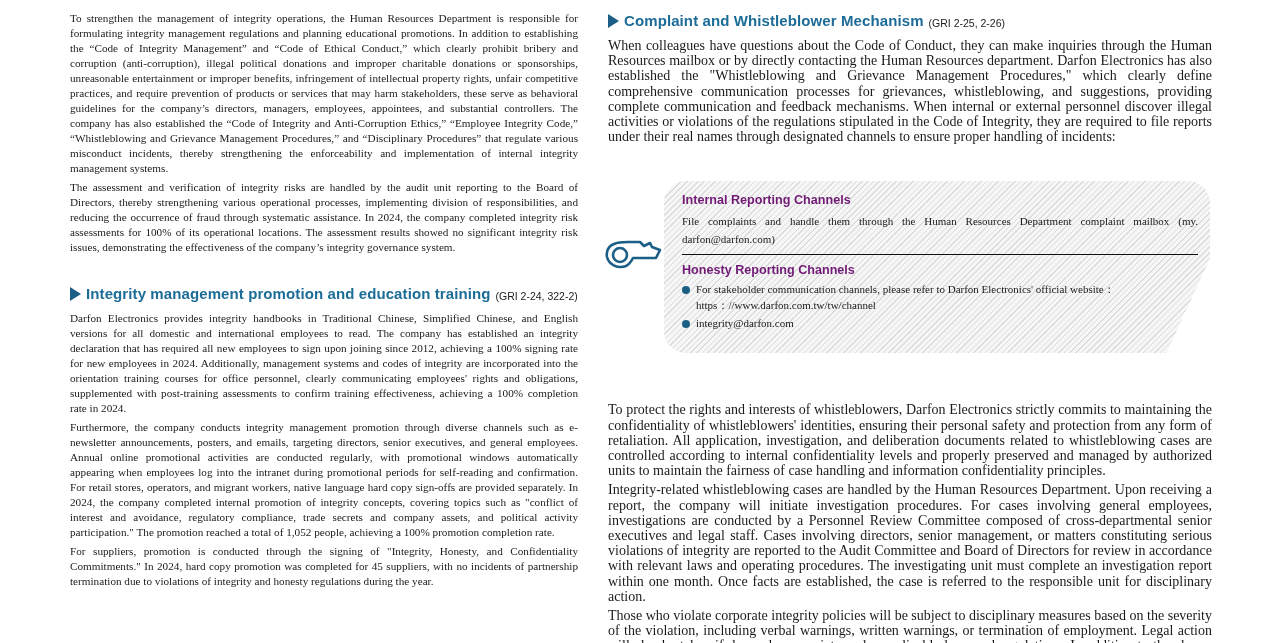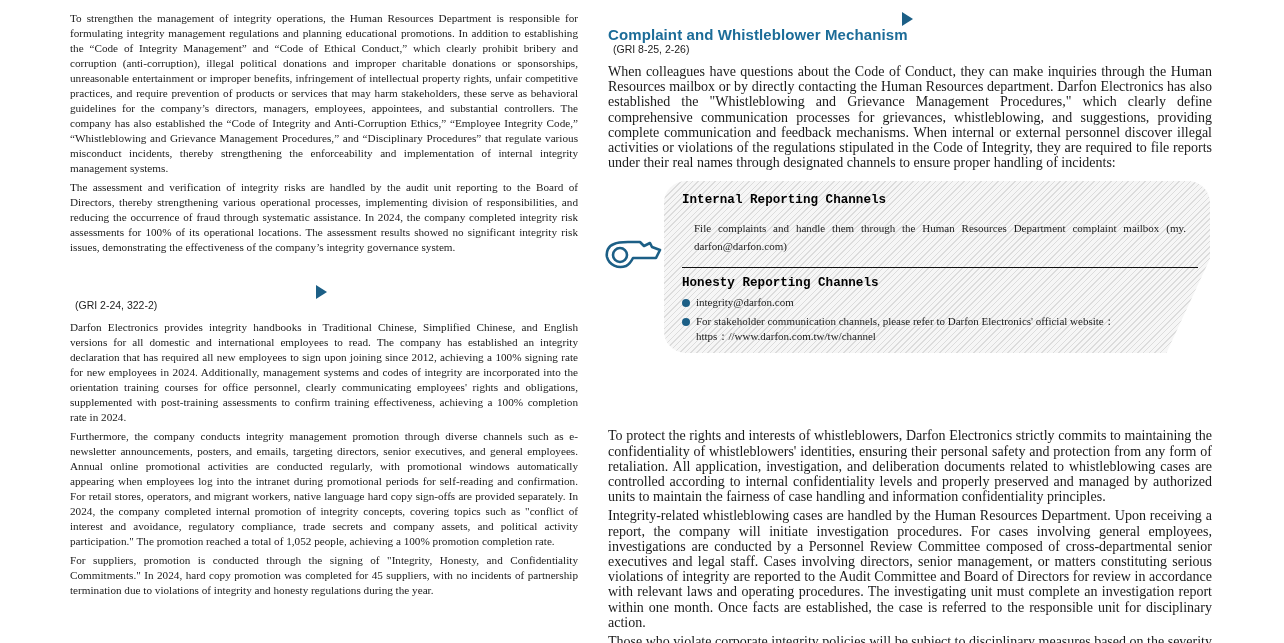--- a/index.html
+++ b/index.html
@@ -3,65 +3,66 @@
 <meta charset="utf-8">
 <style>
   html, body { margin: 0; padding: 0; background: #ffffff; }
   body { width: 1284px; height: 643px; position: relative; overflow: hidden;
          font-family: "Liberation Serif", "DejaVu Serif", serif; color: #1a1a1a; }
   .col { position: absolute; top: 0; }
   .left { left: 70px; width: 508px; }
   .right { left: 608px; width: 604px; }
   p.body { margin: 0 0 4px 0; font-size: 11.2px; line-height: 15px; text-align: justify; hyphens: none; }
   .right p.body { font-size: 14px; line-height: 15.2px; }
-  .heading { display: flex; align-items: flex-start; white-space: nowrap; flex-direction: column; }
+  .heading { display: flex; align-items: flex-end; white-space: nowrap; }
   .heading .tri { width: 0; height: 0; border-top: 7px solid transparent; border-bottom: 7px solid transparent;
                   border-left: 11px solid #1c5f86; margin-right: 5px; align-self: center; }
   .heading .htitle { font-family: "Liberation Sans", "DejaVu Sans", sans-serif; font-weight: bold;
                      color: #1c6c98; font-size: 15px; letter-spacing: 0.1px; }
   .heading .gri { font-family: "Liberation Sans", "DejaVu Sans", sans-serif; color: #222; font-size: 10.5px; margin-left: 5px; }
   .channels { position: absolute; left: 664px; top: 181px; width: 546px; height: 172px;
               border-radius: 22px 22px 22px 22px;
               background-color: #f6f6f6;
               background-image: repeating-linear-gradient(135deg, #dcdcdc 0px, #dcdcdc 1px, transparent 1px, transparent 4px);
               clip-path: polygon(0 0, 100% 0, 100% 45%, 92% 100%, 0 100%); }
   .ch-inner { position: absolute; left: 682px; top: 193px; width: 516px; }
-  .ch-title { font-family: Liberation Mono, monospace; font-weight: bold; font-size: 12.6px; color: #000000; margin: 0 0 5px 0; }
-  .ch-text { font-size: 11px; line-height: 18px; margin: 12px; text-align: justify; }
+  .ch-title { font-family: Liberation Sans, sans-serif; font-weight: bold; font-size: 12.6px; color: #701a75; margin: 0 0 5px 0; }
+  .ch-text { font-size: 11px; line-height: 18px; margin: 0; text-align: justify; }
   .ch-divider { height: 0; border-top: 1.5px solid #111; margin: 6px 0 8px 0; }
   .ch-list { list-style: none; margin: 0; padding: 0; }
   .ch-list li { position: relative; padding-left: 14px; font-size: 11px; line-height: 15.5px; margin-bottom: 3px; }
   .ch-list li .dot { position: absolute; left: 0; top: 4px; width: 8px; height: 8px; border-radius: 50%; background: #1c5f86; }
   .whistle { position: absolute; left: 604px; top: 238px; width: 58px; height: 32px; }
 </style>
 </head>
 <body>
 
 <div class="col left">
   <div style="height:11px"></div>
   <p class="body">To strengthen the management of integrity operations, the Human Resources Department is responsible for formulating integrity management regulations and planning educational promotions. In addition to establishing the “Code of Integrity Management” and “Code of Ethical Conduct,” which clearly prohibit bribery and corruption (anti-corruption), illegal political donations and improper charitable donations or sponsorships, unreasonable entertainment or improper benefits, infringement of intellectual property rights, unfair competitive practices, and require prevention of products or services that may harm stakeholders, these serve as behavioral guidelines for the company’s directors, managers, employees, appointees, and substantial controllers. The company has also established the “Code of Integrity and Anti-Corruption Ethics,” “Employee Integrity Code,” “Whistleblowing and Grievance Management Procedures,” and “Disciplinary Procedures” that regulate various misconduct incidents, thereby strengthening the enforceability and implementation of internal integrity management systems.</p>
   <p class="body">The assessment and verification of integrity risks are handled by the audit unit reporting to the Board of Directors, thereby strengthening various operational processes, implementing division of responsibilities, and reducing the occurrence of fraud through systematic assistance. In 2024, the company completed integrity risk assessments for 100% of its operational locations. The assessment results showed no significant integrity risk issues, demonstrating the effectiveness of the company’s integrity governance system.</p>
 
   <div style="height:26px"></div>
   <div class="heading">
     <span class="tri"></span>
+    <span class="htitle">Integrity management promotion and education training</span>
     <span class="gri">(GRI 2-24, 322-2)</span>
   </div>
   <div style="height:9px"></div>
   <p class="body">Darfon Electronics provides integrity handbooks in Traditional Chinese, Simplified Chinese, and English versions for all domestic and international employees to read. The company has established an integrity declaration that has required all new employees to sign upon joining since 2012, achieving a 100% signing rate for new employees in 2024. Additionally, management systems and codes of integrity are incorporated into the orientation training courses for office personnel, clearly communicating employees' rights and obligations, supplemented with post-training assessments to confirm training effectiveness, achieving a 100% completion rate in 2024.</p>
   <p class="body">Furthermore, the company conducts integrity management promotion through diverse channels such as e-newsletter announcements, posters, and emails, targeting directors, senior executives, and general employees. Annual online promotional activities are conducted regularly, with promotional windows automatically appearing when employees log into the intranet during promotional periods for self-reading and confirmation. For retail stores, operators, and migrant workers, native language hard copy sign-offs are provided separately. In 2024, the company completed internal promotion of integrity concepts, covering topics such as "conflict of interest and avoidance, regulatory compliance, trade secrets and company assets, and political activity participation." The promotion reached a total of 1,052 people, achieving a 100% promotion completion rate.</p>
   <p class="body">For suppliers, promotion is conducted through the signing of "Integrity, Honesty, and Confidentiality Commitments." In 2024, hard copy promotion was completed for 45 suppliers, with no incidents of partnership termination due to violations of integrity and honesty regulations during the year.</p>
 </div>
 
 <div class="col right">
   <div style="height:12px"></div>
   <div class="heading">
     <span class="tri"></span>
     <span class="htitle">Complaint and Whistleblower Mechanism</span>
-    <span class="gri">(GRI 8-25, 2-26)</span>
+    <span class="gri">(GRI 2-25, 2-26)</span>
   </div>
   <div style="height:9px"></div>
   <p class="body">When colleagues have questions about the Code of Conduct, they can make inquiries through the Human Resources mailbox or by directly contacting the Human Resources department. Darfon Electronics has also established the "Whistleblowing and Grievance Management Procedures," which clearly define comprehensive communication processes for grievances, whistleblowing, and suggestions, providing complete communication and feedback mechanisms. When internal or external personnel discover illegal activities or violations of the regulations stipulated in the Code of Integrity, they are required to file reports under their real names through designated channels to ensure proper handling of incidents:</p>
 
   <div style="height:254px"></div>
   <p class="body">To protect the rights and interests of whistleblowers, Darfon Electronics strictly commits to maintaining the confidentiality of whistleblowers' identities, ensuring their personal safety and protection from any form of retaliation. All application, investigation, and deliberation documents related to whistleblowing cases are controlled according to internal confidentiality levels and properly preserved and managed by authorized units to maintain the fairness of case handling and information confidentiality principles.</p>
   <p class="body">Integrity-related whistleblowing cases are handled by the Human Resources Department. Upon receiving a report, the company will initiate investigation procedures. For cases involving general employees, investigations are conducted by a Personnel Review Committee composed of cross-departmental senior executives and legal staff. Cases involving directors, senior management, or matters constituting serious violations of integrity are reported to the Audit Committee and Board of Directors for review in accordance with relevant laws and operating procedures. The investigating unit must complete an investigation report within one month. Once facts are established, the case is referred to the responsible unit for disciplinary action.</p>
   <p class="body">Those who violate corporate integrity policies will be subject to disciplinary measures based on the severity of the violation, including verbal warnings, written warnings, or termination of employment. Legal action will also be taken if deemed appropriate under applicable laws and regulations. In addition to the above, those who violate integrity policies and obtain improper personal benefits must return such benefits to the affected parties or the company. In 2024, Darfon Electronics received no whistleblowing cases related to violations of business integrity principles.</p>
 </div>
 
@@ -73,20 +74,20 @@
 </svg>
 
 <div class="ch-inner">
   <div class="ch-title">Internal Reporting Channels</div>
   <p class="ch-text">File complaints and handle them through the Human Resources Department complaint mailbox (my. darfon@darfon.com)</p>
   <div class="ch-divider"></div>
   <div class="ch-title">Honesty Reporting Channels</div>
   <ul class="ch-list">
     <li>
       <span class="dot"></span>
-      <span>integrity@darfon.com</span>
+      <span>For stakeholder communication channels, please refer to Darfon Electronics' official website：https：//www.darfon.com.tw/tw/channel</span>
     </li>
     <li>
       <span class="dot"></span>
-      <span>For stakeholder communication channels, please refer to Darfon Electronics' official website：https：//www.darfon.com.tw/tw/channel</span>
+      <span>integrity@darfon.com</span>
     </li>
   </ul>
 </div>
 
 </body></html>

